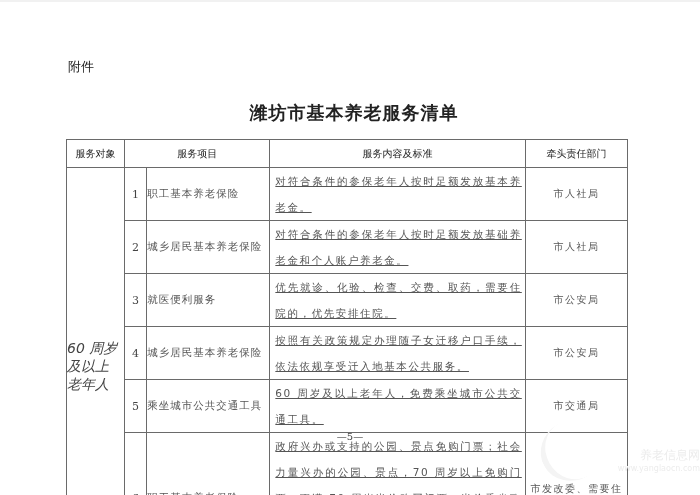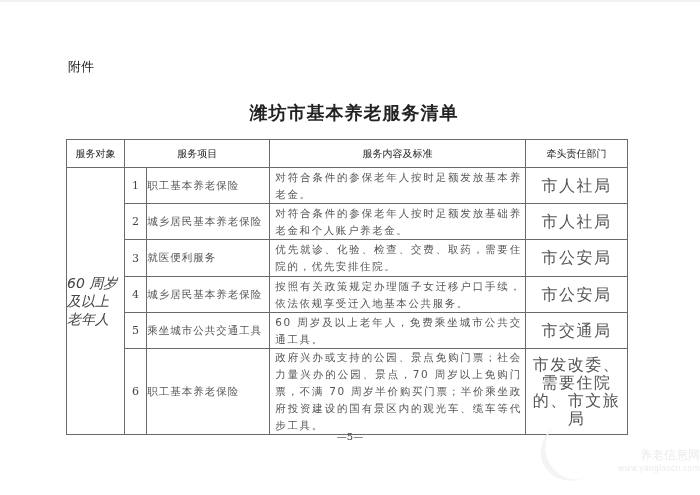--- a/index.html
+++ b/index.html
@@ -28,24 +28,24 @@
     }
     .col-target { width: 58px; }
     .col-num { width: 22px; }
     .col-item { width: 123px; }
     .col-content { width: 255px; }
     .col-dept { width: 102px; }
     td.target { text-align: left; font-size: 14px; line-height: 18px; color: #444; font-style: italic; }
     td.num { text-align: center; font-family: "DejaVu Serif", serif; font-size: 11px; color: #444; }
     td.item { font-size: 10.5px; color: #555; letter-spacing: 1px; }
     td.content {
-      font-size: 10.5px; color: #555; line-height: 17px; letter-spacing: 1.6px;
-      padding: 0 3px 0 5px !important; text-align: justify;
+      font-size: 10.5px; color: #555; line-height: 26px; letter-spacing: 1.6px;
+      padding: 0 3px 0 5px !important; text-align: justify; text-decoration: underline;
     }
-    td.dept { text-align: center; font-size: 16px; color: #555; letter-spacing: 1.5px; line-height: 18px; padding: 0 4px !important; }
+    td.dept { text-align: center; font-size: 10px; color: #555; letter-spacing: 1.5px; line-height: 18px; padding: 0 4px !important; }
     tr.r1 td { height: 35px; }
     tr.r2 td { height: 35px; }
     tr.r3 td { height: 36px; }
     tr.r4 td { height: 35px; }
     tr.r5 td { height: 35px; }
     tr.r6 td { height: 76px; }
     .pagenum {
       position: absolute; left: 0; width: 700px; top: 431px; text-align: center;
       font-family: "DejaVu Serif", serif; font-size: 10px; color: #444;
     }

